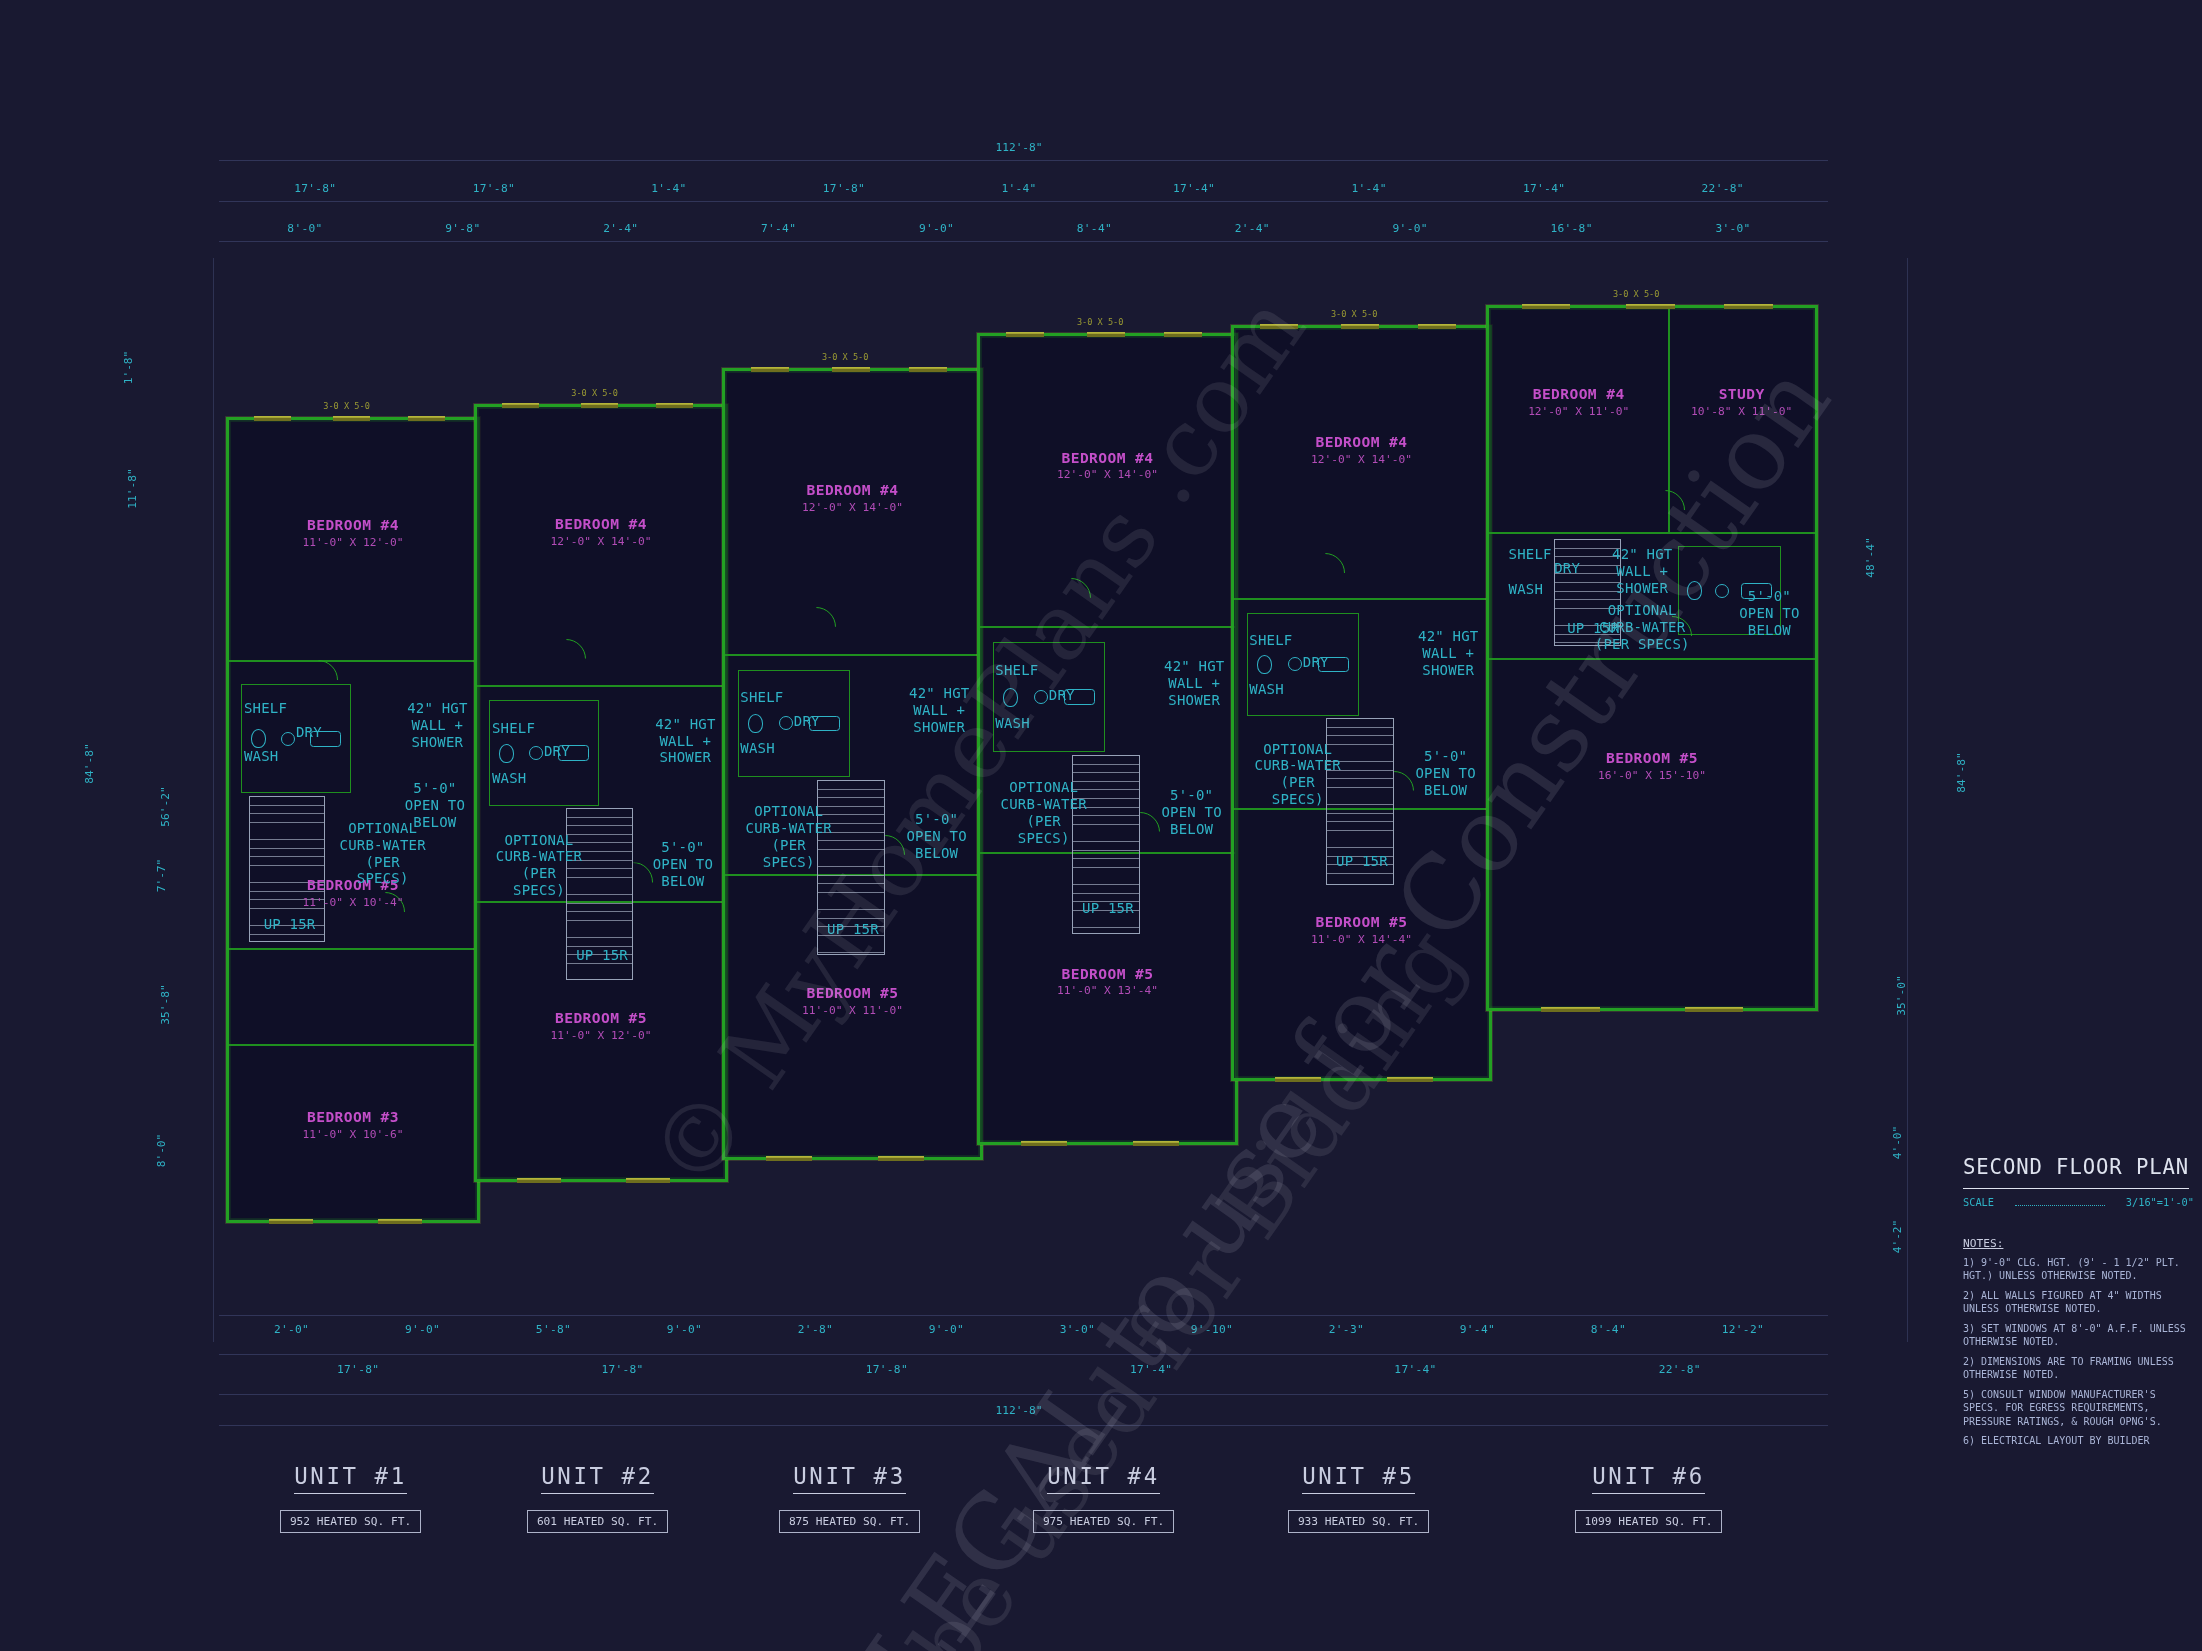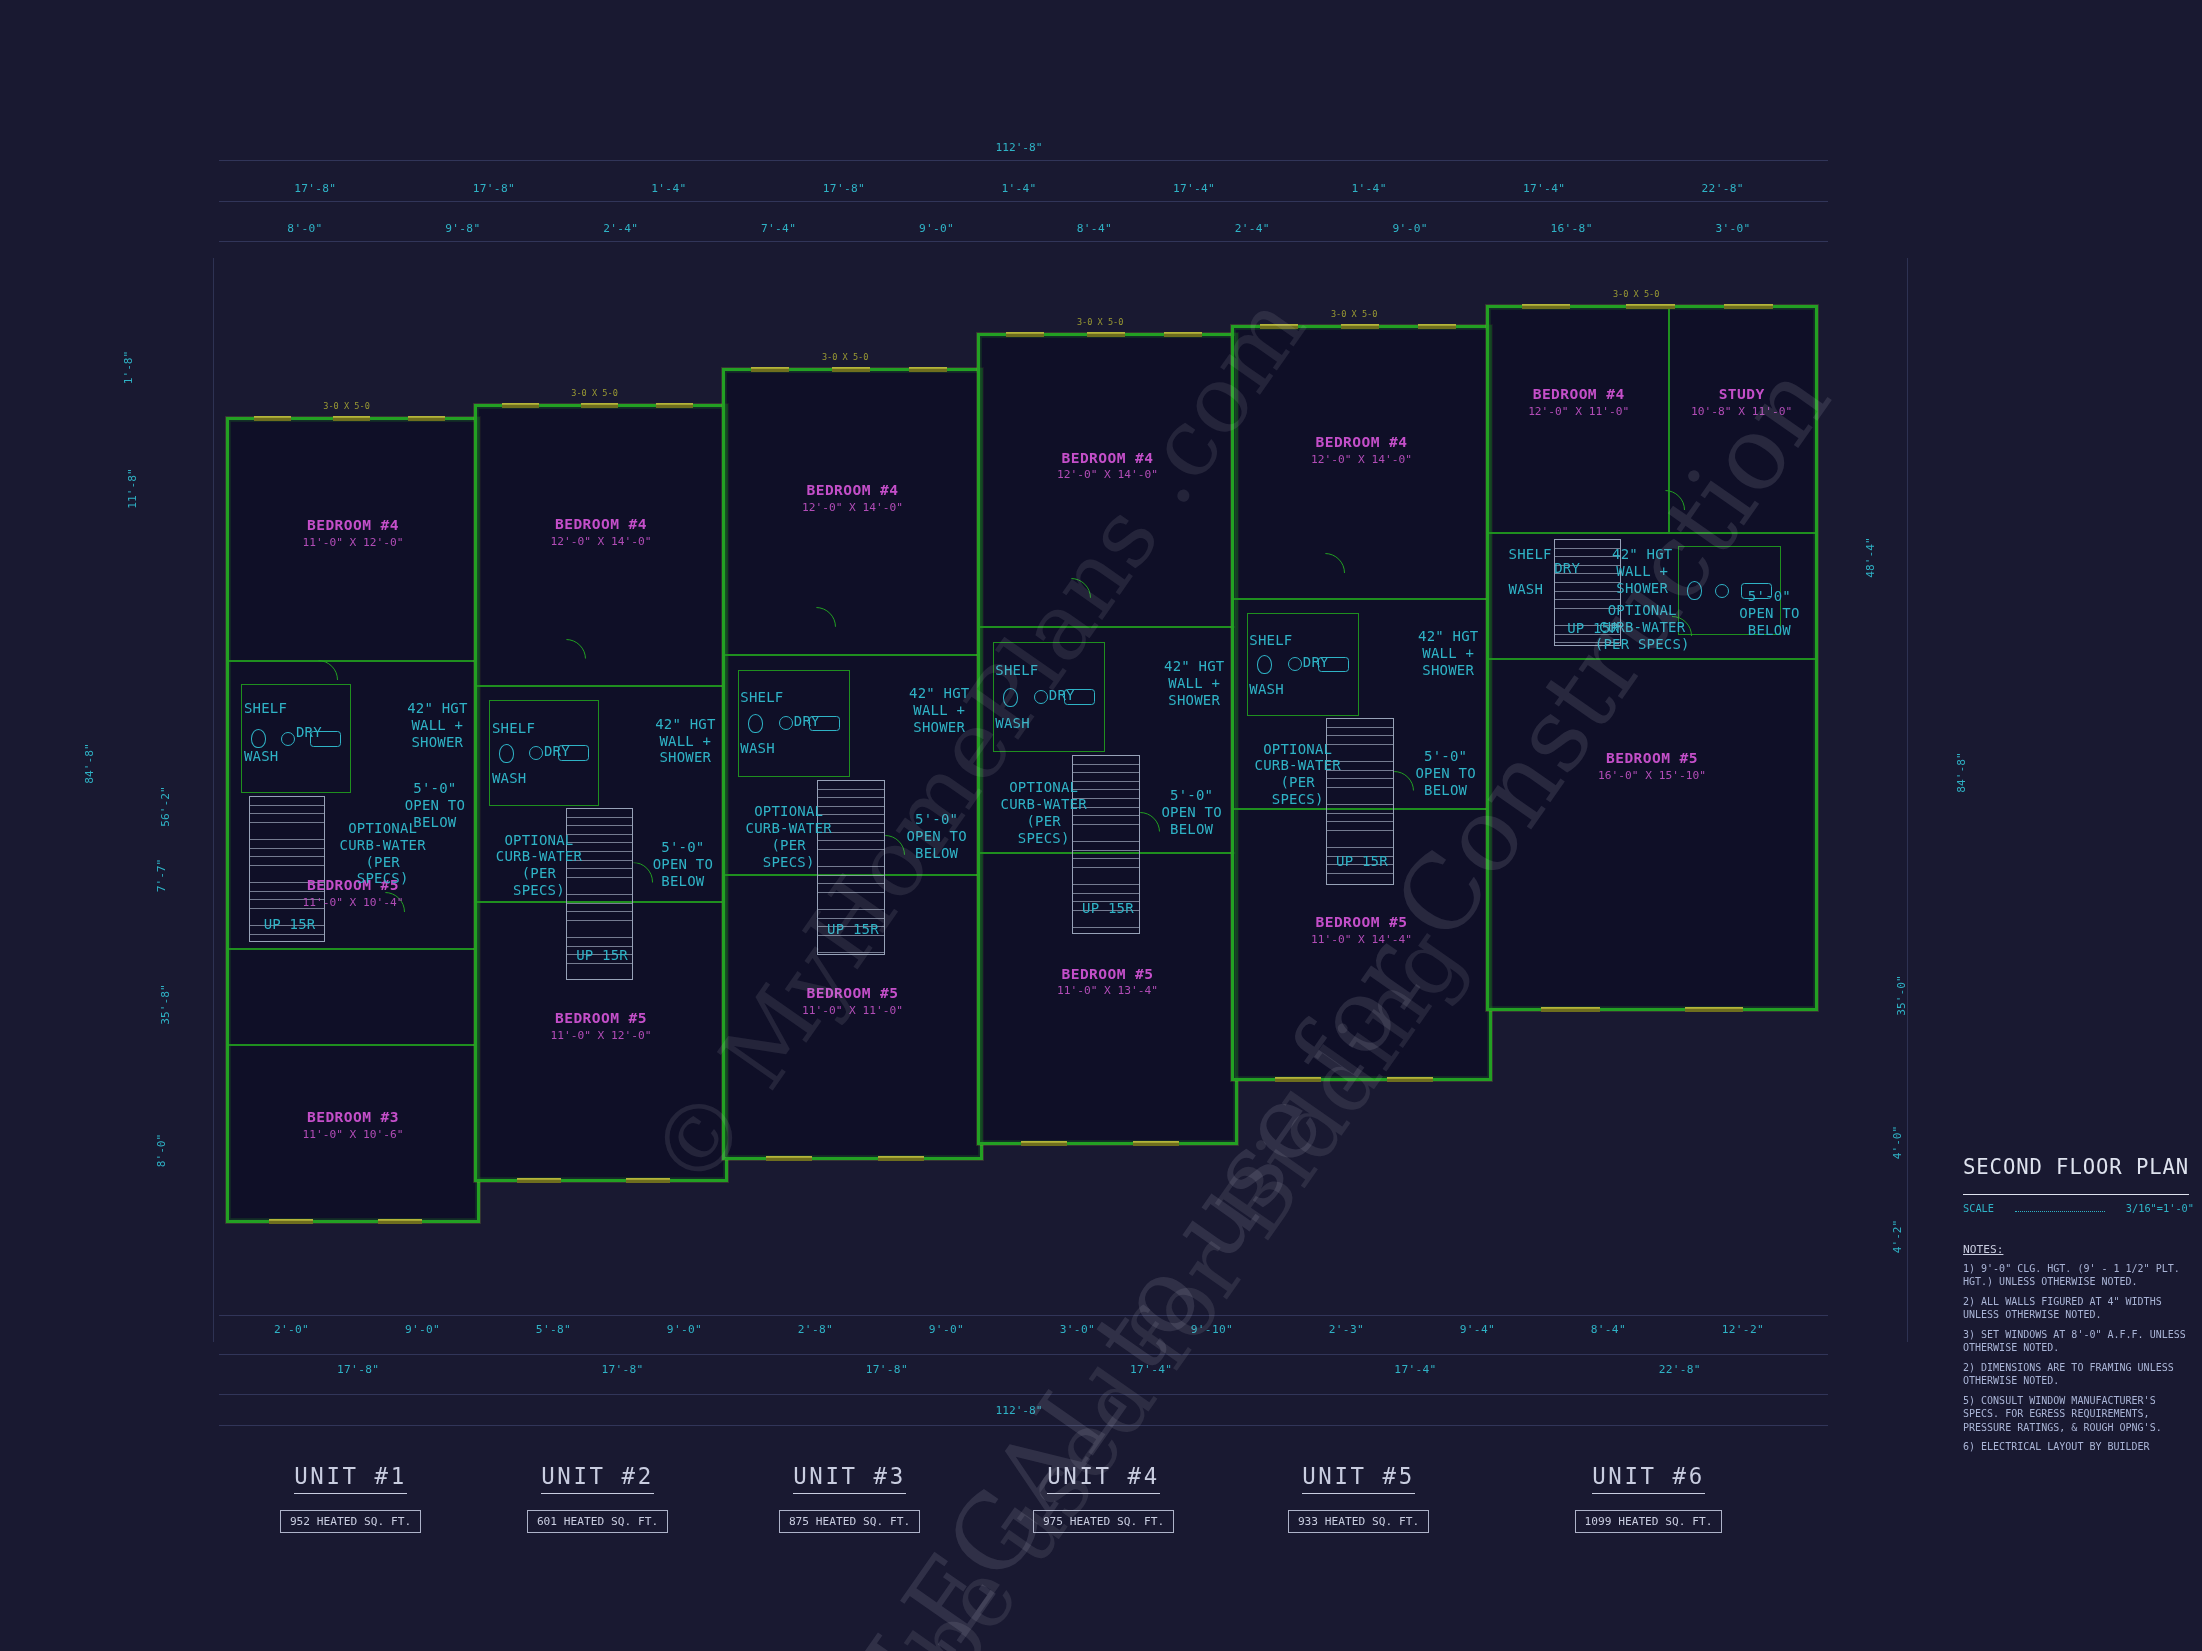--- a/index.html
+++ b/index.html
@@ -84,21 +84,21 @@
   .uname{display:inline-block;font-size:22.4px;letter-spacing:2.6px;color:#c9cde0;
          border-bottom:0.9px solid #c9cde0;padding-bottom:4.3px;}
   .usqft{display:inline-block;margin-top:15.5px;border:0.9px solid #aeb3c9;padding:4.3px 8.6px;
          font-size:11.2px;color:#c9cde0;}
   #ul1{left:256px;top:1463px;} #ul2{left:503px;top:1463px;} #ul3{left:755px;top:1463px;}
   #ul4{left:1009px;top:1463px;} #ul5{left:1264px;top:1463px;} #ul6{left:1554px;top:1463px;}
 
   
   .titleblock{position:absolute;left:1963px;top:1155px;width:231px;}
   .tb-title{font-size:20.6px;color:#dfe3ef;letter-spacing:0.9px;border-bottom:1.7px solid #dfe3ef;
-            padding-bottom:15px;display:inline-block;}
+            padding-bottom:9px;display:inline-block;}
   .tb-scale{margin-top:6.9px;color:#2fb3c6;font-size:10.3px;display:flex;align-items:baseline;gap:21px;}
   .tb-scale .dots{flex:1;border-bottom:0.9px dotted #2fb3c6;min-width:52px;}
   .tb-notes-head{margin-top:29px;font-size:11.2px;color:#c9cde0;text-decoration:underline;}
   .tb-note{margin-top:6px;font-size:10px;line-height:1.35;color:#a9b4d6;}
 </style>
 </head>
 <body>
 
 <div class="sheet">
 

